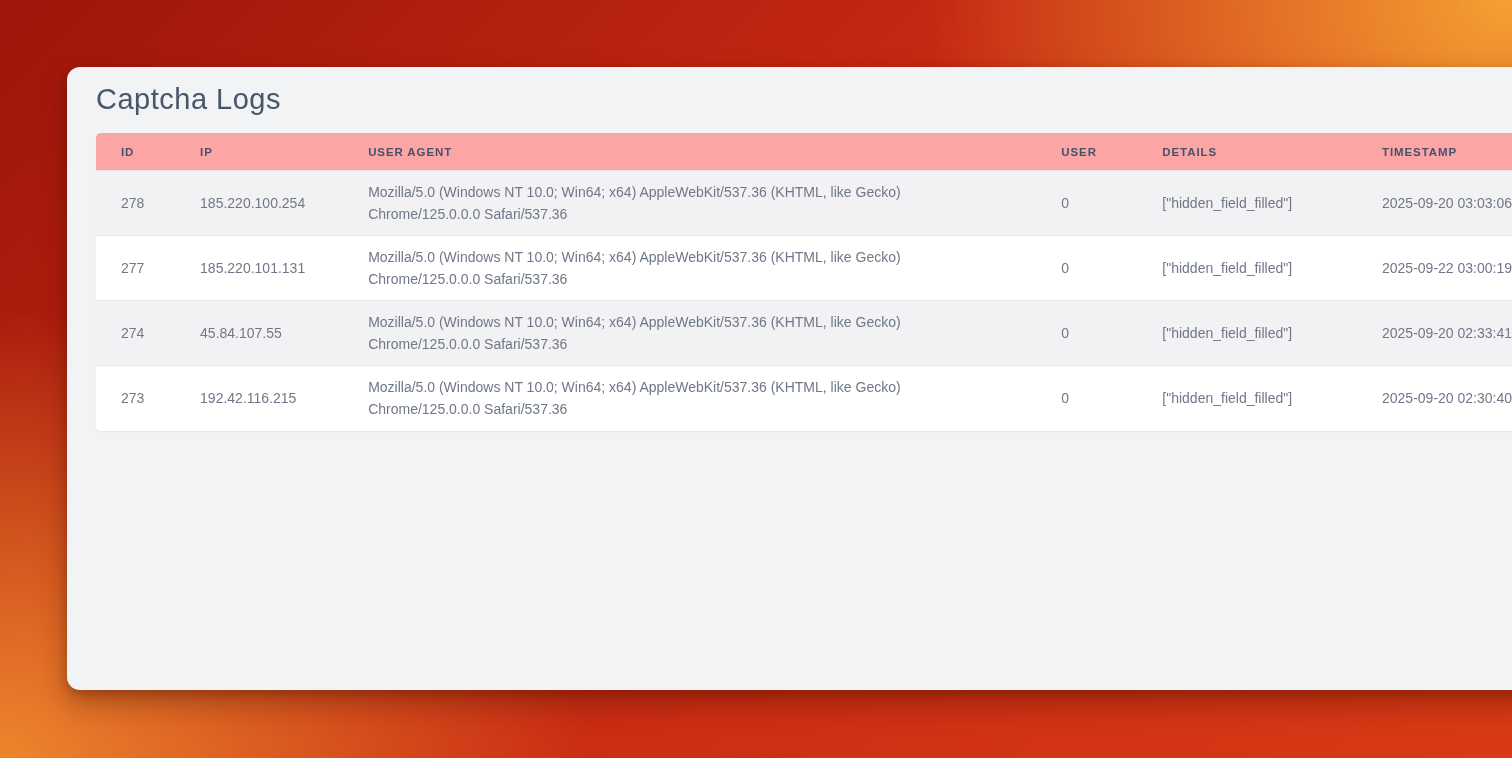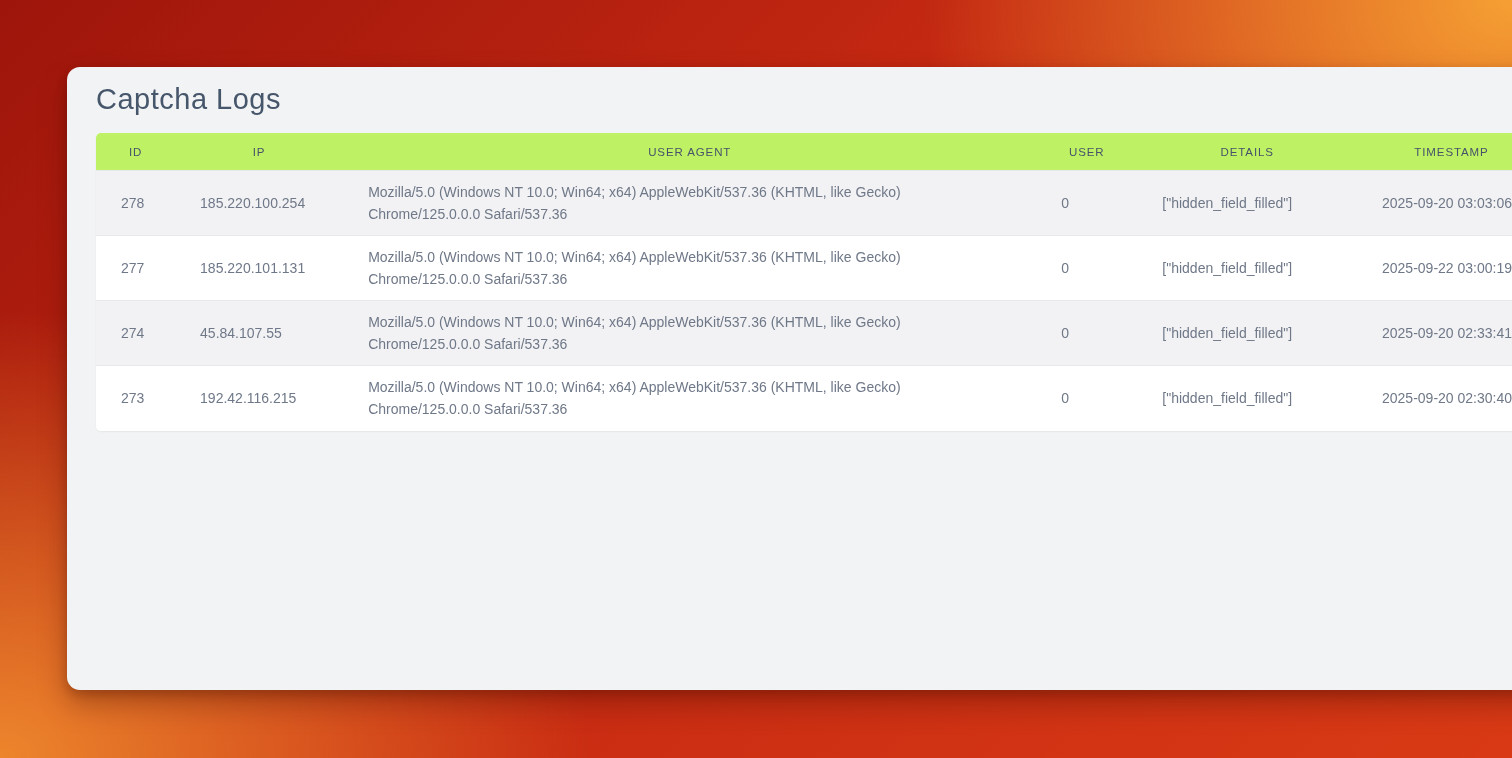--- a/index.html
+++ b/index.html
@@ -39,27 +39,27 @@
     border-collapse: collapse;
     table-layout: fixed;
   }
   col.c-id        { width: 72px;  }
   col.c-ip        { width: 153px; }
   col.c-ua        { width: 631px; }
   col.c-score     { width: 92px;  }
   col.c-details   { width: 200px; }
   col.c-timestamp { width: 172px; }
   thead th {
-    text-align: center;
+    text-align: left;
     font-size: 11.5px;
-    font-weight: normal;
+    font-weight: bold;
     letter-spacing: 0.9px;
     color: #47526a;
     padding: 13px 25px 12px 25px;
-    background: #bef264;
+    background: #fca5a5;
     white-space: nowrap;
   }
   tbody td {
     font-size: 14px;
     color: #6f7888;
     line-height: 22px;
     padding: 10px 25px;
     vertical-align: middle;
     height: 65px;
     border-top: 1px solid #e6e8ec;

